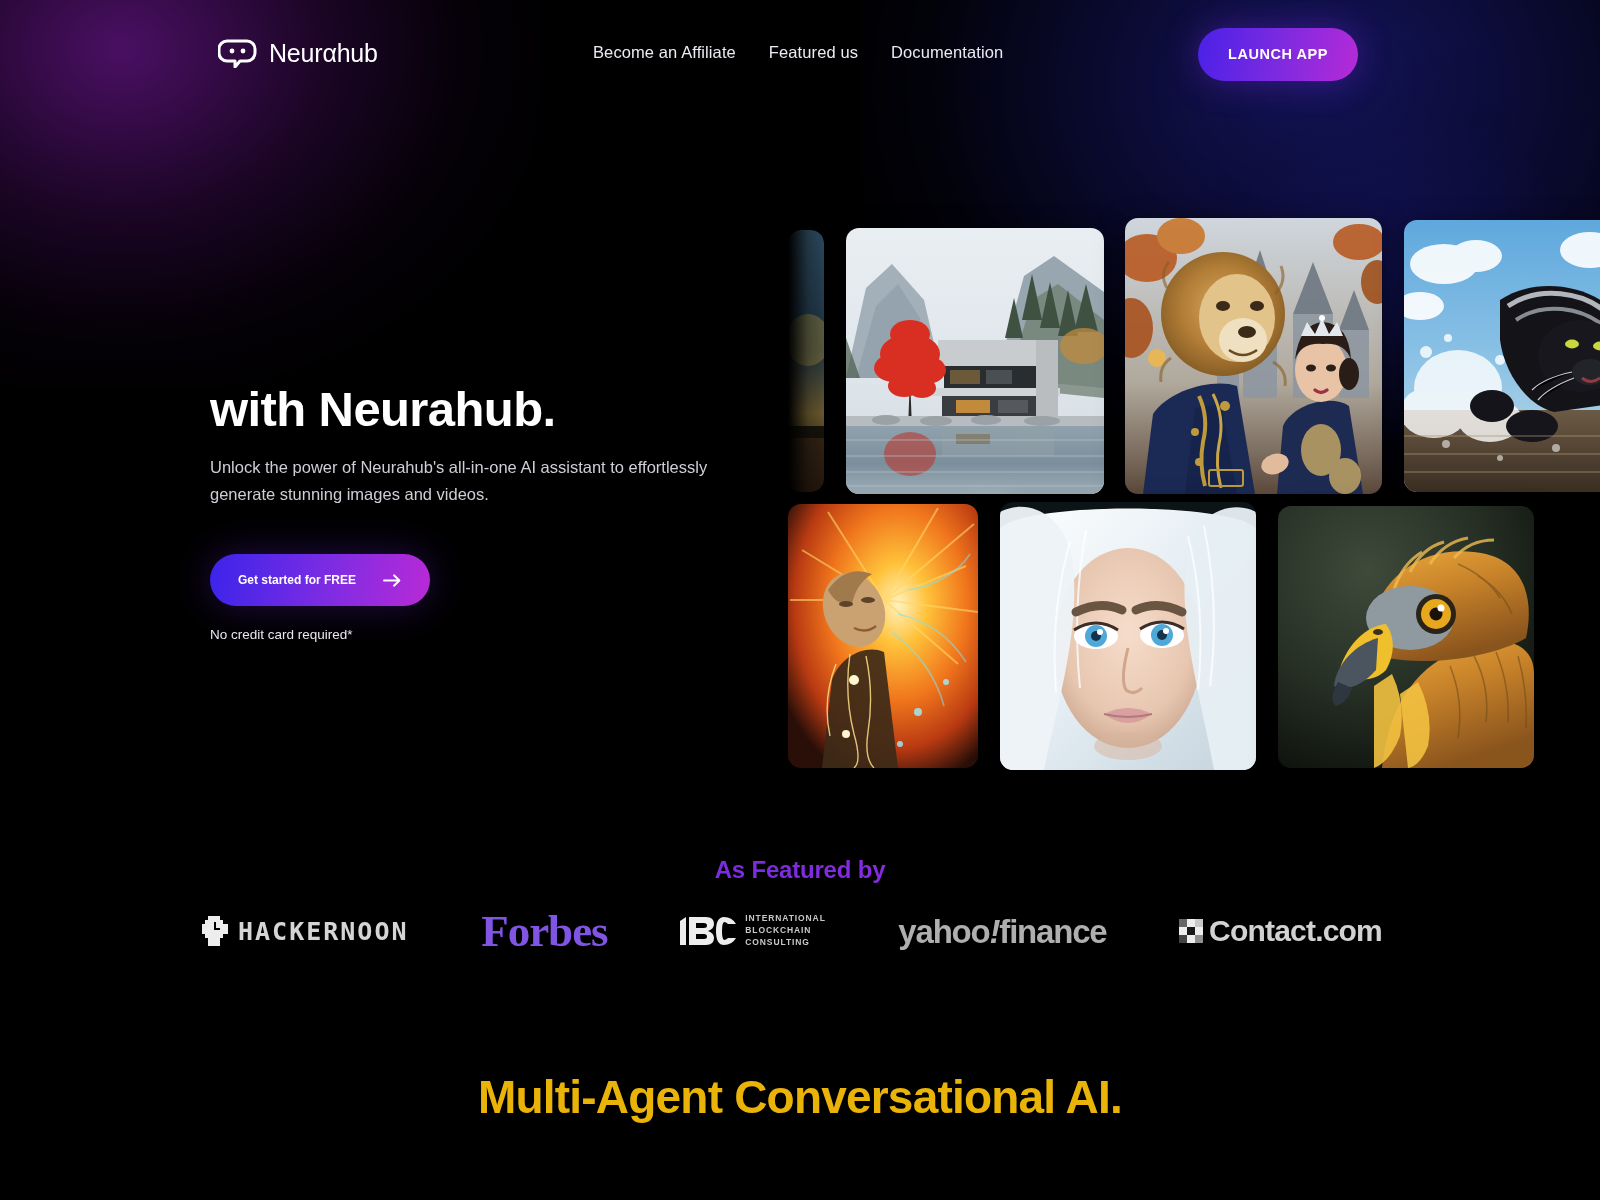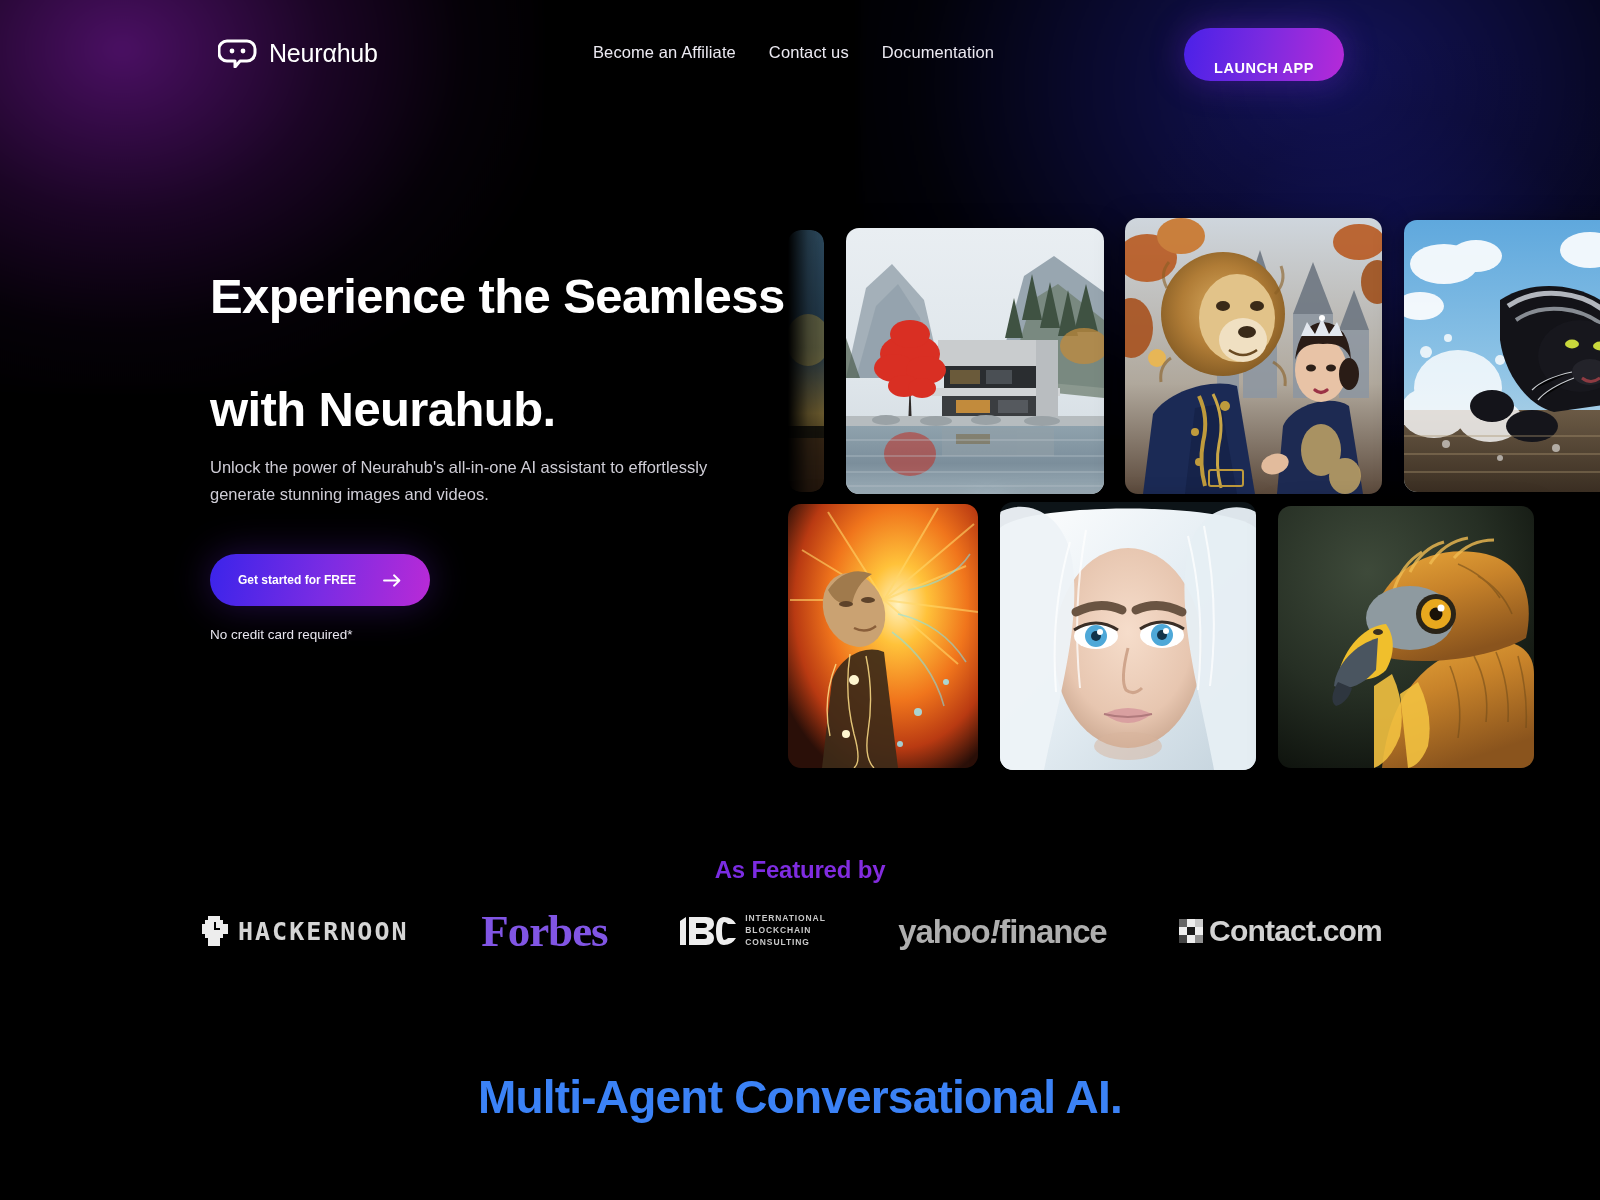--- a/index.html
+++ b/index.html
@@ -41,22 +41,22 @@
   .logo { position:absolute; left:218px; top:38px; display:flex; align-items:center; gap:11px; cursor:pointer; }
   .logo-mark { width:40px; height:30px; display:block; }
   .logo-text { color:#fff; font-size:25px; letter-spacing:-0.2px; font-weight:400; white-space:nowrap; }
 
   .nav { position:absolute; left:593px; top:43px; display:flex; align-items:center; gap:33px; }
   .nav a {
     color:#eceaf2; font-size:16.5px; text-decoration:none; white-space:nowrap; letter-spacing:0.1px;
   }
 
   .launch-btn {
-    position:absolute; right:256px; top:28px;
-    padding:14px 30px; height:53px; line-height:53px;
+    position:absolute; right:242px; top:28px;
+    padding:0 30px; height:53px; line-height:53px;
     border-radius:40px; border:none; cursor:pointer;
     color:#fff; font-size:14.5px; font-weight:bold; letter-spacing:0.55px;
     background:linear-gradient(100deg,#4a21e8 0%,#7a2ae0 48%,#b62ad8 100%);
     box-shadow:0 0 34px rgba(120,40,220,0.40);
     white-space:nowrap;
   }
 
   
   .hero-copy { position:absolute; left:210px; top:268px; width:580px; z-index:10; }
   .hero-title {
@@ -119,21 +119,21 @@
   .ibc-mark { width:56px; height:28px; display:block; margin-right:9px; }
   .ibc-text { color:#d8d8d8; font-size:8.5px; font-weight:bold; line-height:1.38; letter-spacing:0.9px; }
   .yf { color:#bdbdbd; font-size:33px; font-weight:bold; letter-spacing:-1.2px; line-height:1; }
   .yf .bang { font-style:italic; }
   .btc-mark { width:24px; height:24px; display:block; margin-right:6px; }
   .btc-text { color:#e2e2e2; font-size:30px; font-weight:bold; letter-spacing:-0.8px; line-height:1; }
 
   
   .section-title {
     position:absolute; left:0; top:1070px; width:1600px; text-align:center;
-    color:#3b82f6; font-size:46px; font-weight:bold; letter-spacing:-0.8px;
+    color:#eab308; font-size:46px; font-weight:bold; letter-spacing:-0.8px;
   }
 </style>
 </head>
 <body>
 
 <div class="page">
 
   <div class="glow-purple"></div>
   <div class="glow-navy"></div>
   <div class="glow-navy2"></div>
@@ -144,30 +144,30 @@
       <svg class="logo-mark" viewBox="0 0 40 30">
         <path d="M9 3 H29 A8 8 0 0 1 37 11 V15 A8 8 0 0 1 29 23 H22 L17 29 L17 23 H9 A8 8 0 0 1 1 15 V11 A8 8 0 0 1 9 3 Z" fill="none" stroke="#ffffff" stroke-width="3" stroke-linejoin="round"></path>
         <circle cx="14" cy="13" r="2.4" fill="#ffffff"></circle>
         <circle cx="25" cy="13" r="2.4" fill="#ffffff"></circle>
       </svg>
       <span class="logo-text">Neurαhub</span>
     </div>
 
     <nav class="nav">
       <a href="#">Become an Affiliate</a>
-      <a href="#">Contact us</a>
+      <a href="#">Featured us</a>
       <a href="#">Documentation</a>
     </nav>
 
     <button class="launch-btn">LAUNCH APP</button>
   </div>
 
   <div class="hero-copy">
     <h1 class="hero-title">
-      <span>Experience the Seamless</span><br>
+      <br>
       <br>
       <span>with Neurahub.</span>
     </h1>
     <p class="hero-sub">Unlock the power of Neurahub's all-in-one AI assistant to effortlessly generate stunning images and videos.</p>
 
     <button class="cta-btn">
       <span>Get started for FREE</span>
       <svg class="cta-arrow" viewBox="0 0 19 15">
         <path d="M1 7.5 H16 M11 2.3 L16.4 7.5 L11 12.7" fill="none" stroke="#ffffff" stroke-width="1.9" stroke-linecap="round" stroke-linejoin="round"></path>
       </svg>

